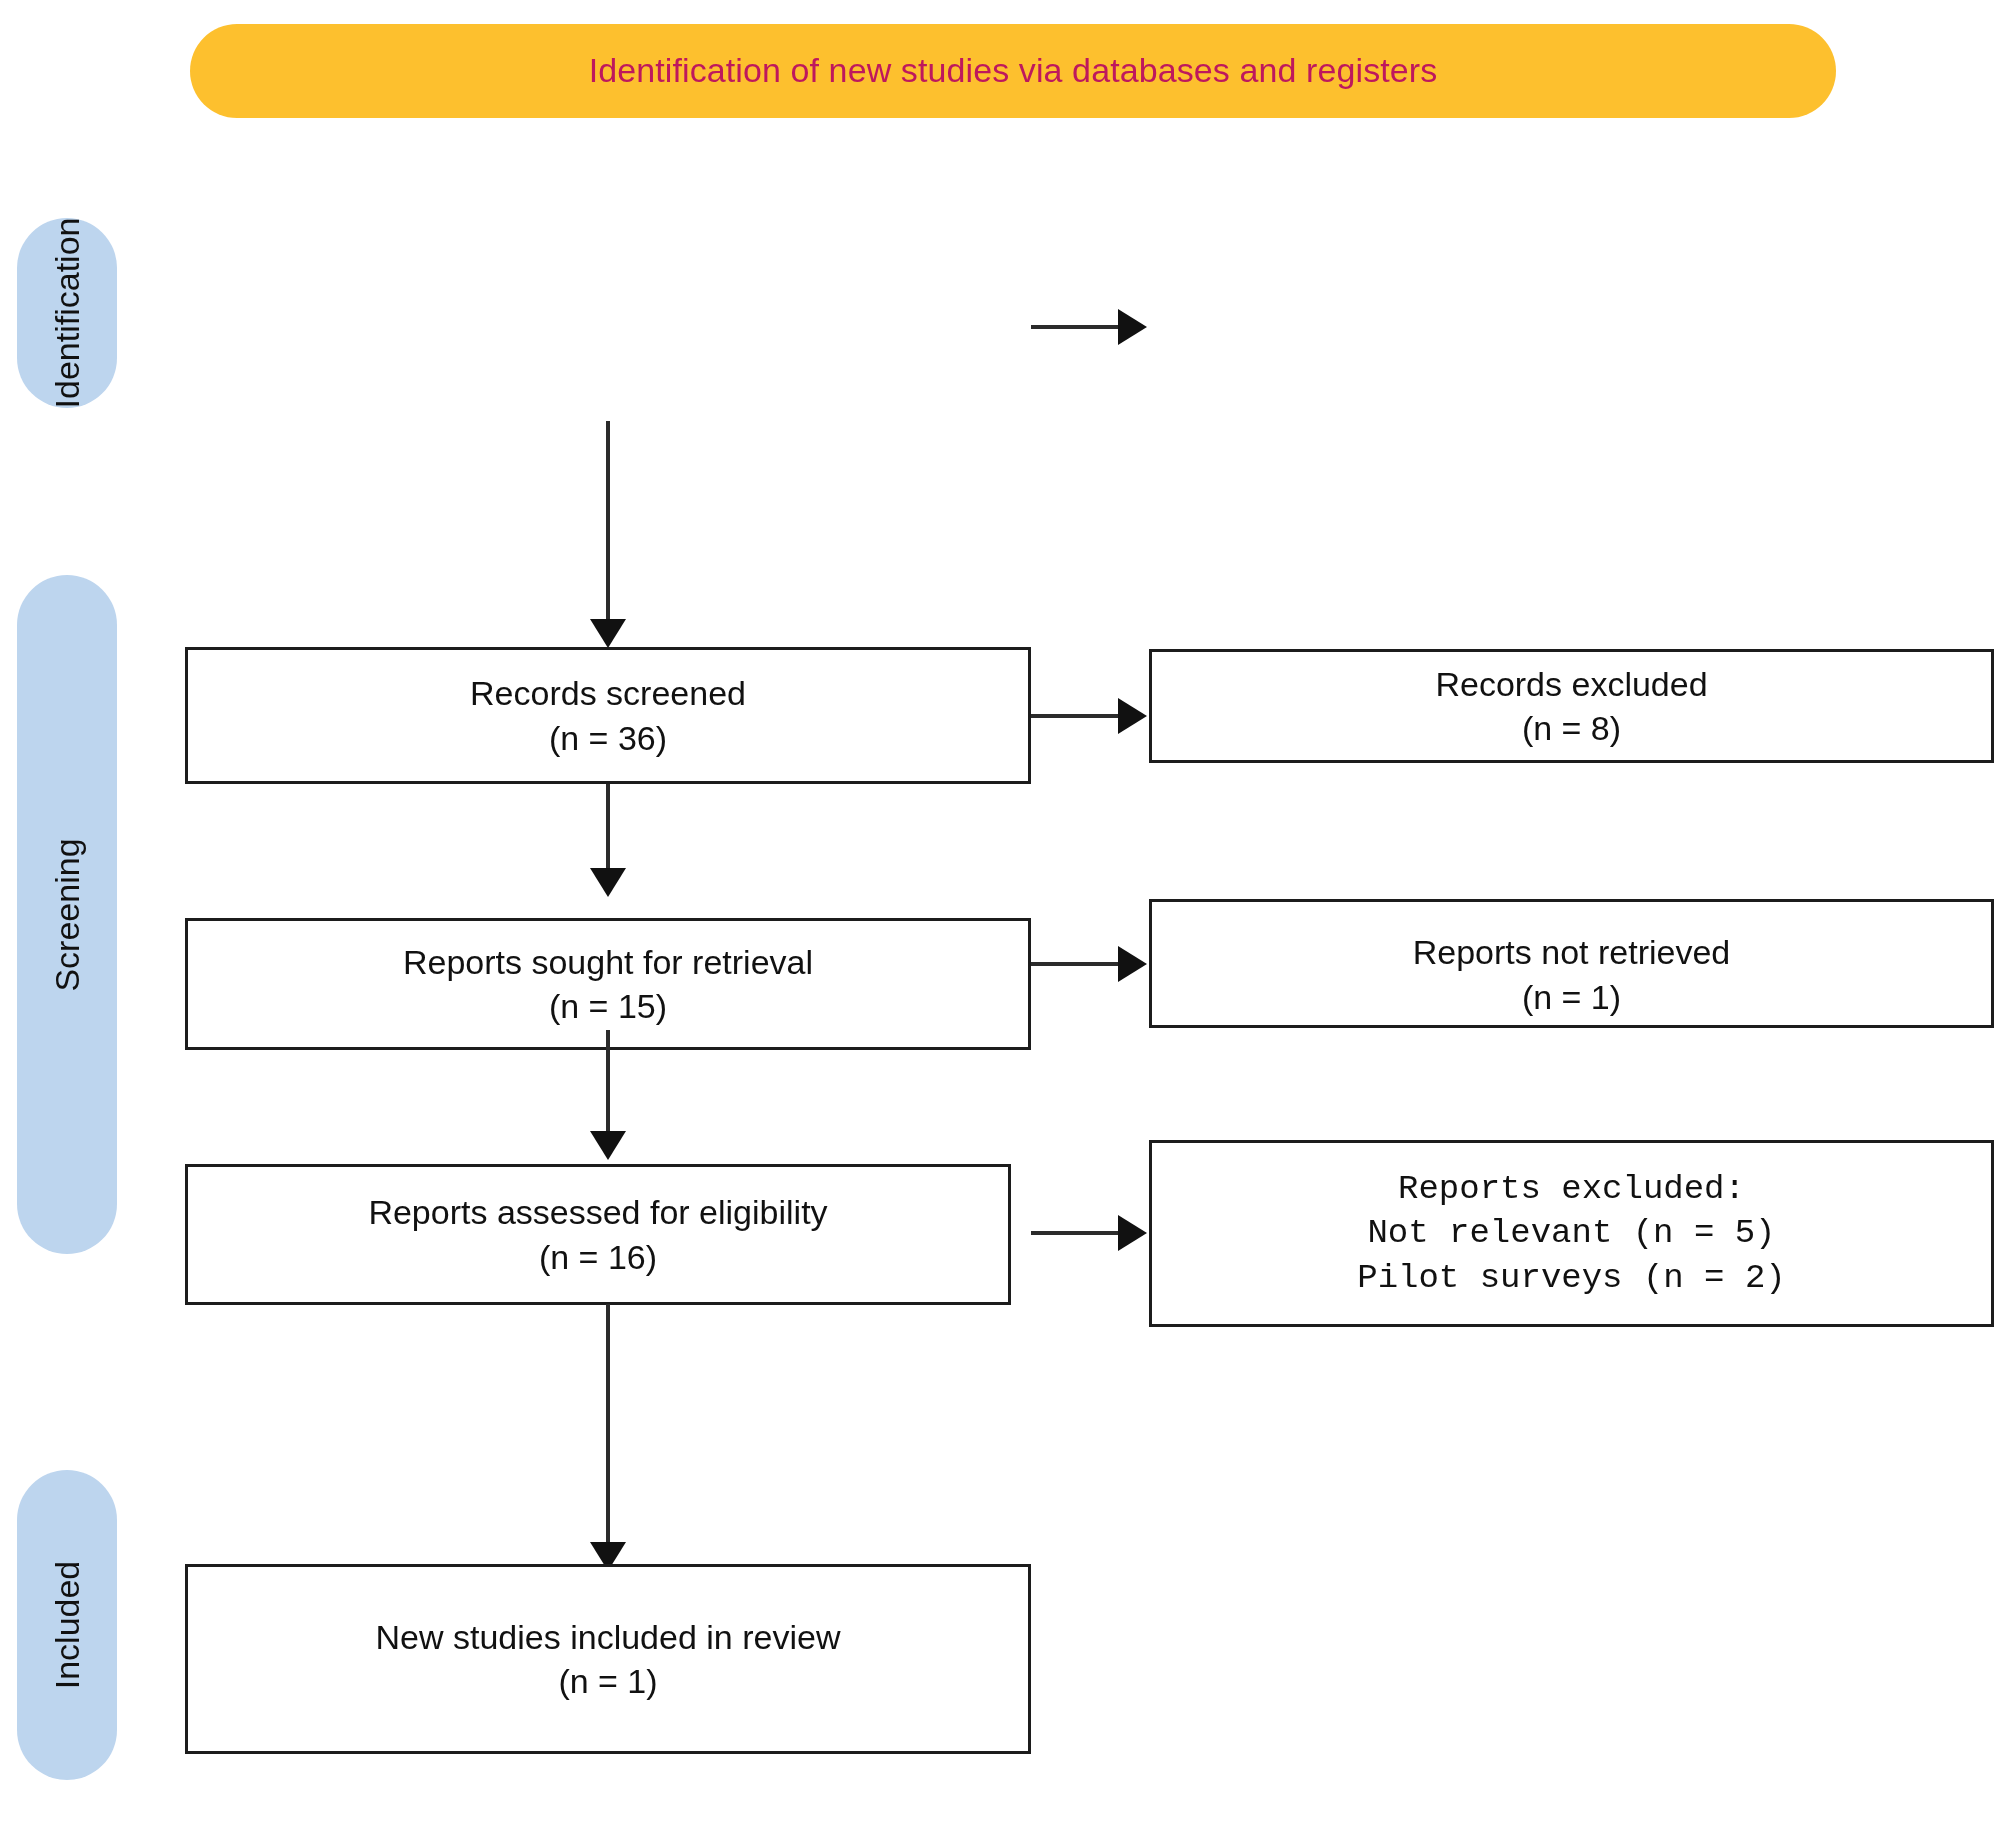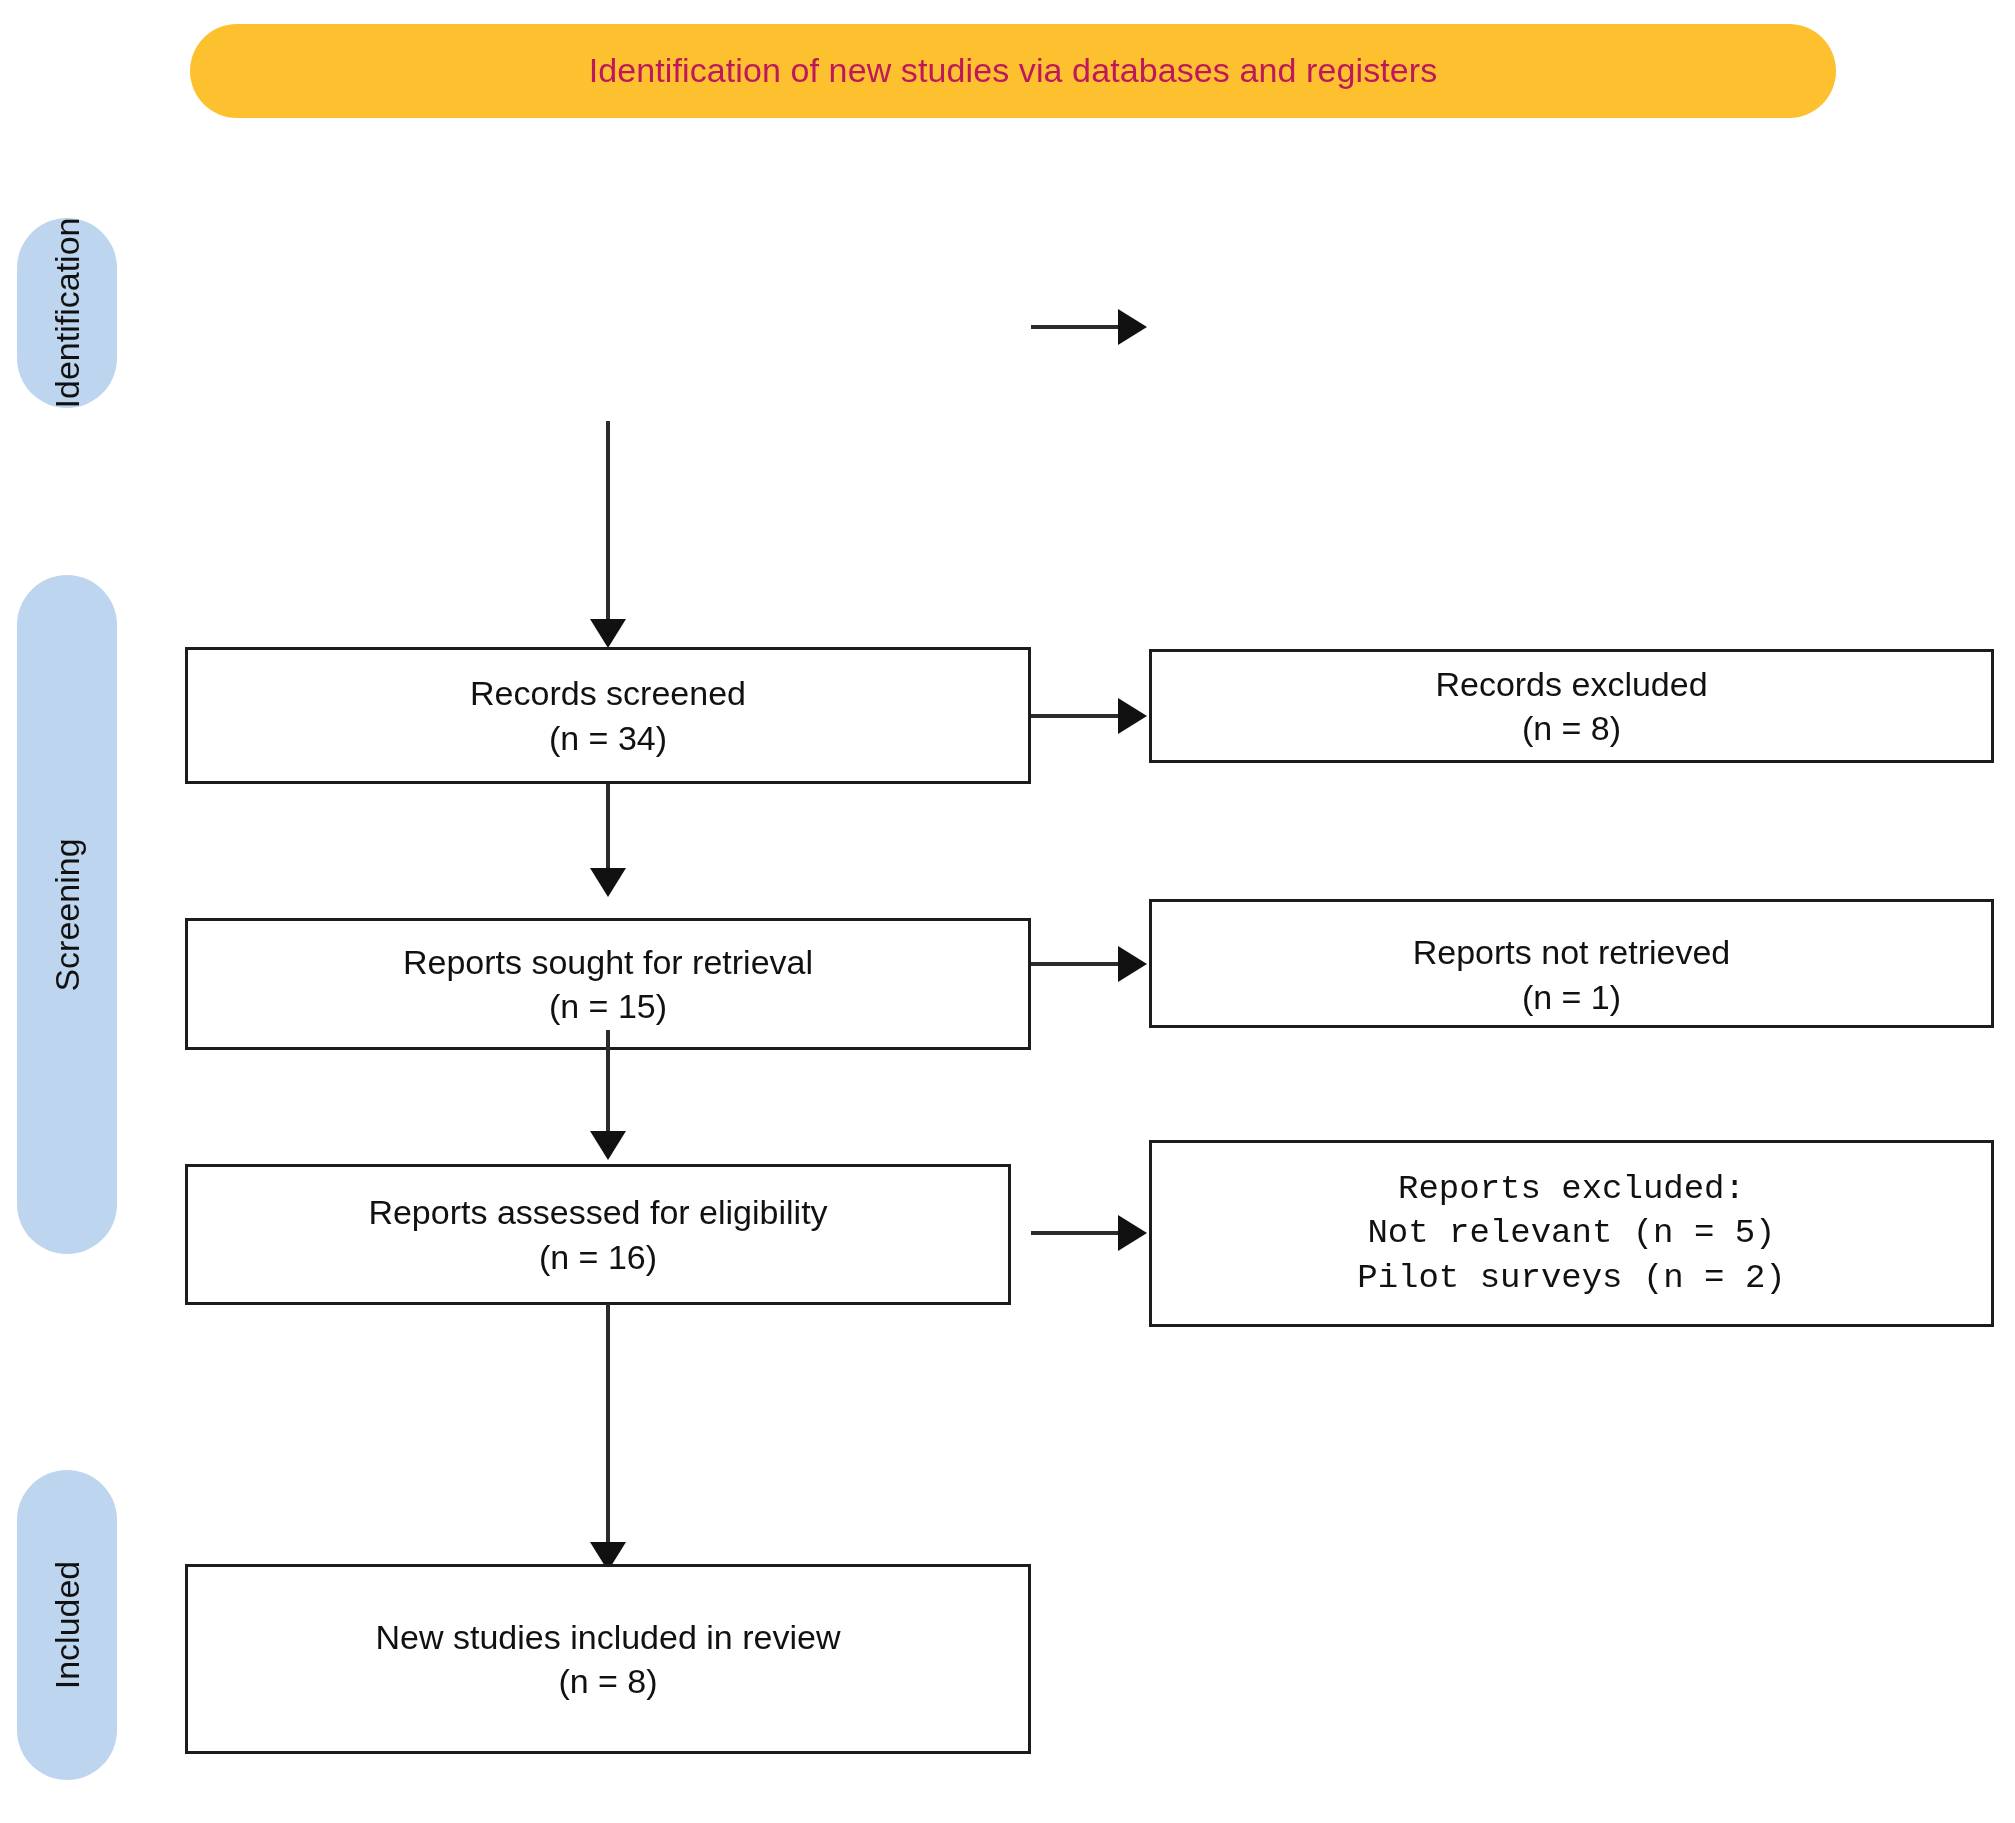--- a/index.html
+++ b/index.html
@@ -134,21 +134,21 @@
 
 
   <div class="conn-h" style="left:1031px; top:325px; width:90px;"></div>
   <div class="arrow-right" style="left:1118px; top:309px;"></div>
 
   <div class="conn-v" style="left:606px; top:421px; height:209px;"></div>
   <div class="arrow-down" style="left:590px; top:619px;"></div>
 
   <div class="box" style="left:185px; top:647px; width:846px; height:137px;">
     <span class="box-text">Records screened
-(n = 34)</span>
+(n = 36)</span>
   </div>
 
   <div class="box" style="left:1149px; top:649px; width:845px; height:114px;">
     <span class="box-text">Records excluded
 (n = 8)</span>
   </div>
 
   <div class="conn-h" style="left:1031px; top:714px; width:90px;"></div>
   <div class="arrow-right" style="left:1118px; top:698px;"></div>
 
@@ -183,17 +183,17 @@
   </div>
 
   <div class="conn-h" style="left:1031px; top:1231px; width:90px;"></div>
   <div class="arrow-right" style="left:1118px; top:1215px;"></div>
 
   <div class="conn-v" style="left:606px; top:1304px; height:247px;"></div>
   <div class="arrow-down" style="left:590px; top:1542px;"></div>
 
   <div class="box" style="left:185px; top:1564px; width:846px; height:190px;">
     <span class="box-text">New studies included in review
-(n = 8)</span>
+(n = 1)</span>
   </div>
 
 </div>
 
 
 </body></html>

